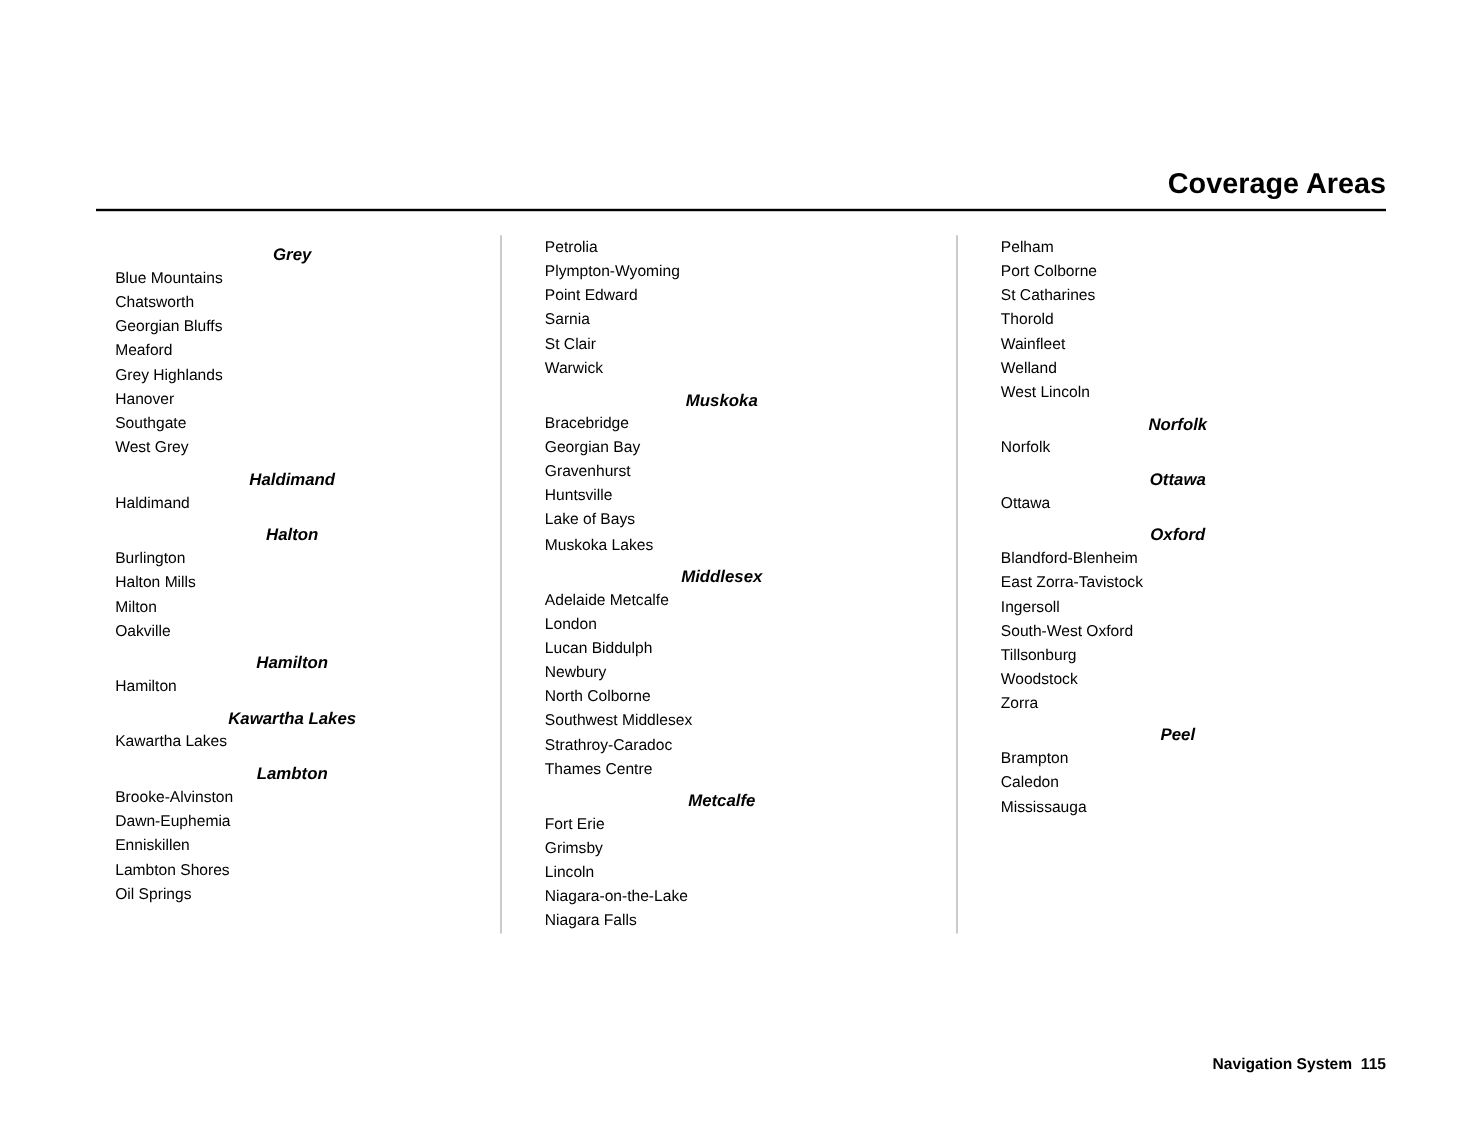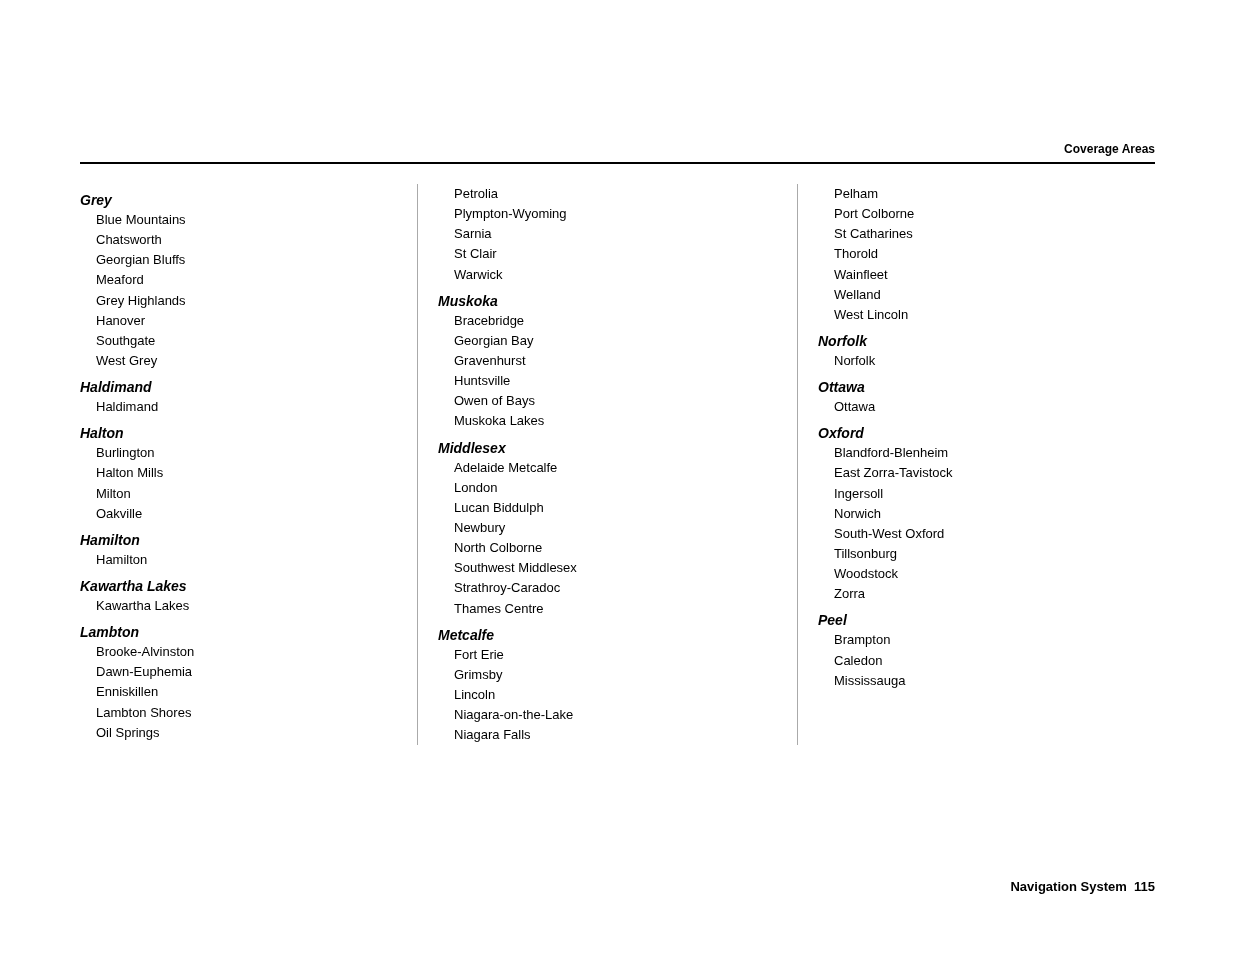--- a/index.html
+++ b/index.html
@@ -27,21 +27,21 @@
 
     .header {
       text-align: right;
       padding-top: 140px;
       padding-bottom: 6px;
       border-bottom: 2px solid #000;
       margin-bottom: 20px;
     }
 
     .header-title {
-      font-size: 12px;
+      font-size: 24px;
       font-weight: bold;
     }
 
     .columns-wrapper {
       display: flex;
       flex-direction: row;
       gap: 0;
     }
 
     .column {
@@ -59,20 +59,21 @@
     .column-right {
       padding-left: 20px;
     }
 
     .region-header {
       font-style: italic;
       font-weight: bold;
       font-size: 14px;
       margin-top: 8px;
       margin-bottom: 2px;
+      text-align: center;
     }
 
     .region-item {
       font-size: 13px;
       padding-left: 16px;
       line-height: 1.55;
     }
 
     .footer {
       position: absolute;
@@ -116,29 +117,30 @@
         <div class="region-header">Lambton</div>
         <div class="region-item">Brooke-Alvinston</div>
         <div class="region-item">Dawn-Euphemia</div>
         <div class="region-item">Enniskillen</div>
         <div class="region-item">Lambton Shores</div>
         <div class="region-item">Oil Springs</div>
       </div>
       <div class="column column-middle">
         <div class="region-item">Petrolia</div>
         <div class="region-item">Plympton-Wyoming</div>
+        <div class="region-item">Point Edward</div>
         <div class="region-item">Sarnia</div>
         <div class="region-item">St Clair</div>
         <div class="region-item">Warwick</div>
         <div class="region-header">Muskoka</div>
         <div class="region-item">Bracebridge</div>
         <div class="region-item">Georgian Bay</div>
         <div class="region-item">Gravenhurst</div>
         <div class="region-item">Huntsville</div>
-        <div class="region-item">Owen of Bays</div>
+        <div class="region-item">Lake of Bays</div>
         <div class="region-item">Muskoka Lakes</div>
         <div class="region-header">Middlesex</div>
         <div class="region-item">Adelaide Metcalfe</div>
         <div class="region-item">London</div>
         <div class="region-item">Lucan Biddulph</div>
         <div class="region-item">Newbury</div>
         <div class="region-item">North Colborne</div>
         <div class="region-item">Southwest Middlesex</div>
         <div class="region-item">Strathroy-Caradoc</div>
         <div class="region-item">Thames Centre</div>
@@ -158,21 +160,20 @@
         <div class="region-item">Welland</div>
         <div class="region-item">West Lincoln</div>
         <div class="region-header">Norfolk</div>
         <div class="region-item">Norfolk</div>
         <div class="region-header">Ottawa</div>
         <div class="region-item">Ottawa</div>
         <div class="region-header">Oxford</div>
         <div class="region-item">Blandford-Blenheim</div>
         <div class="region-item">East Zorra-Tavistock</div>
         <div class="region-item">Ingersoll</div>
-        <div class="region-item">Norwich</div>
         <div class="region-item">South-West Oxford</div>
         <div class="region-item">Tillsonburg</div>
         <div class="region-item">Woodstock</div>
         <div class="region-item">Zorra</div>
         <div class="region-header">Peel</div>
         <div class="region-item">Brampton</div>
         <div class="region-item">Caledon</div>
         <div class="region-item">Mississauga</div>
       </div>
     </div>

